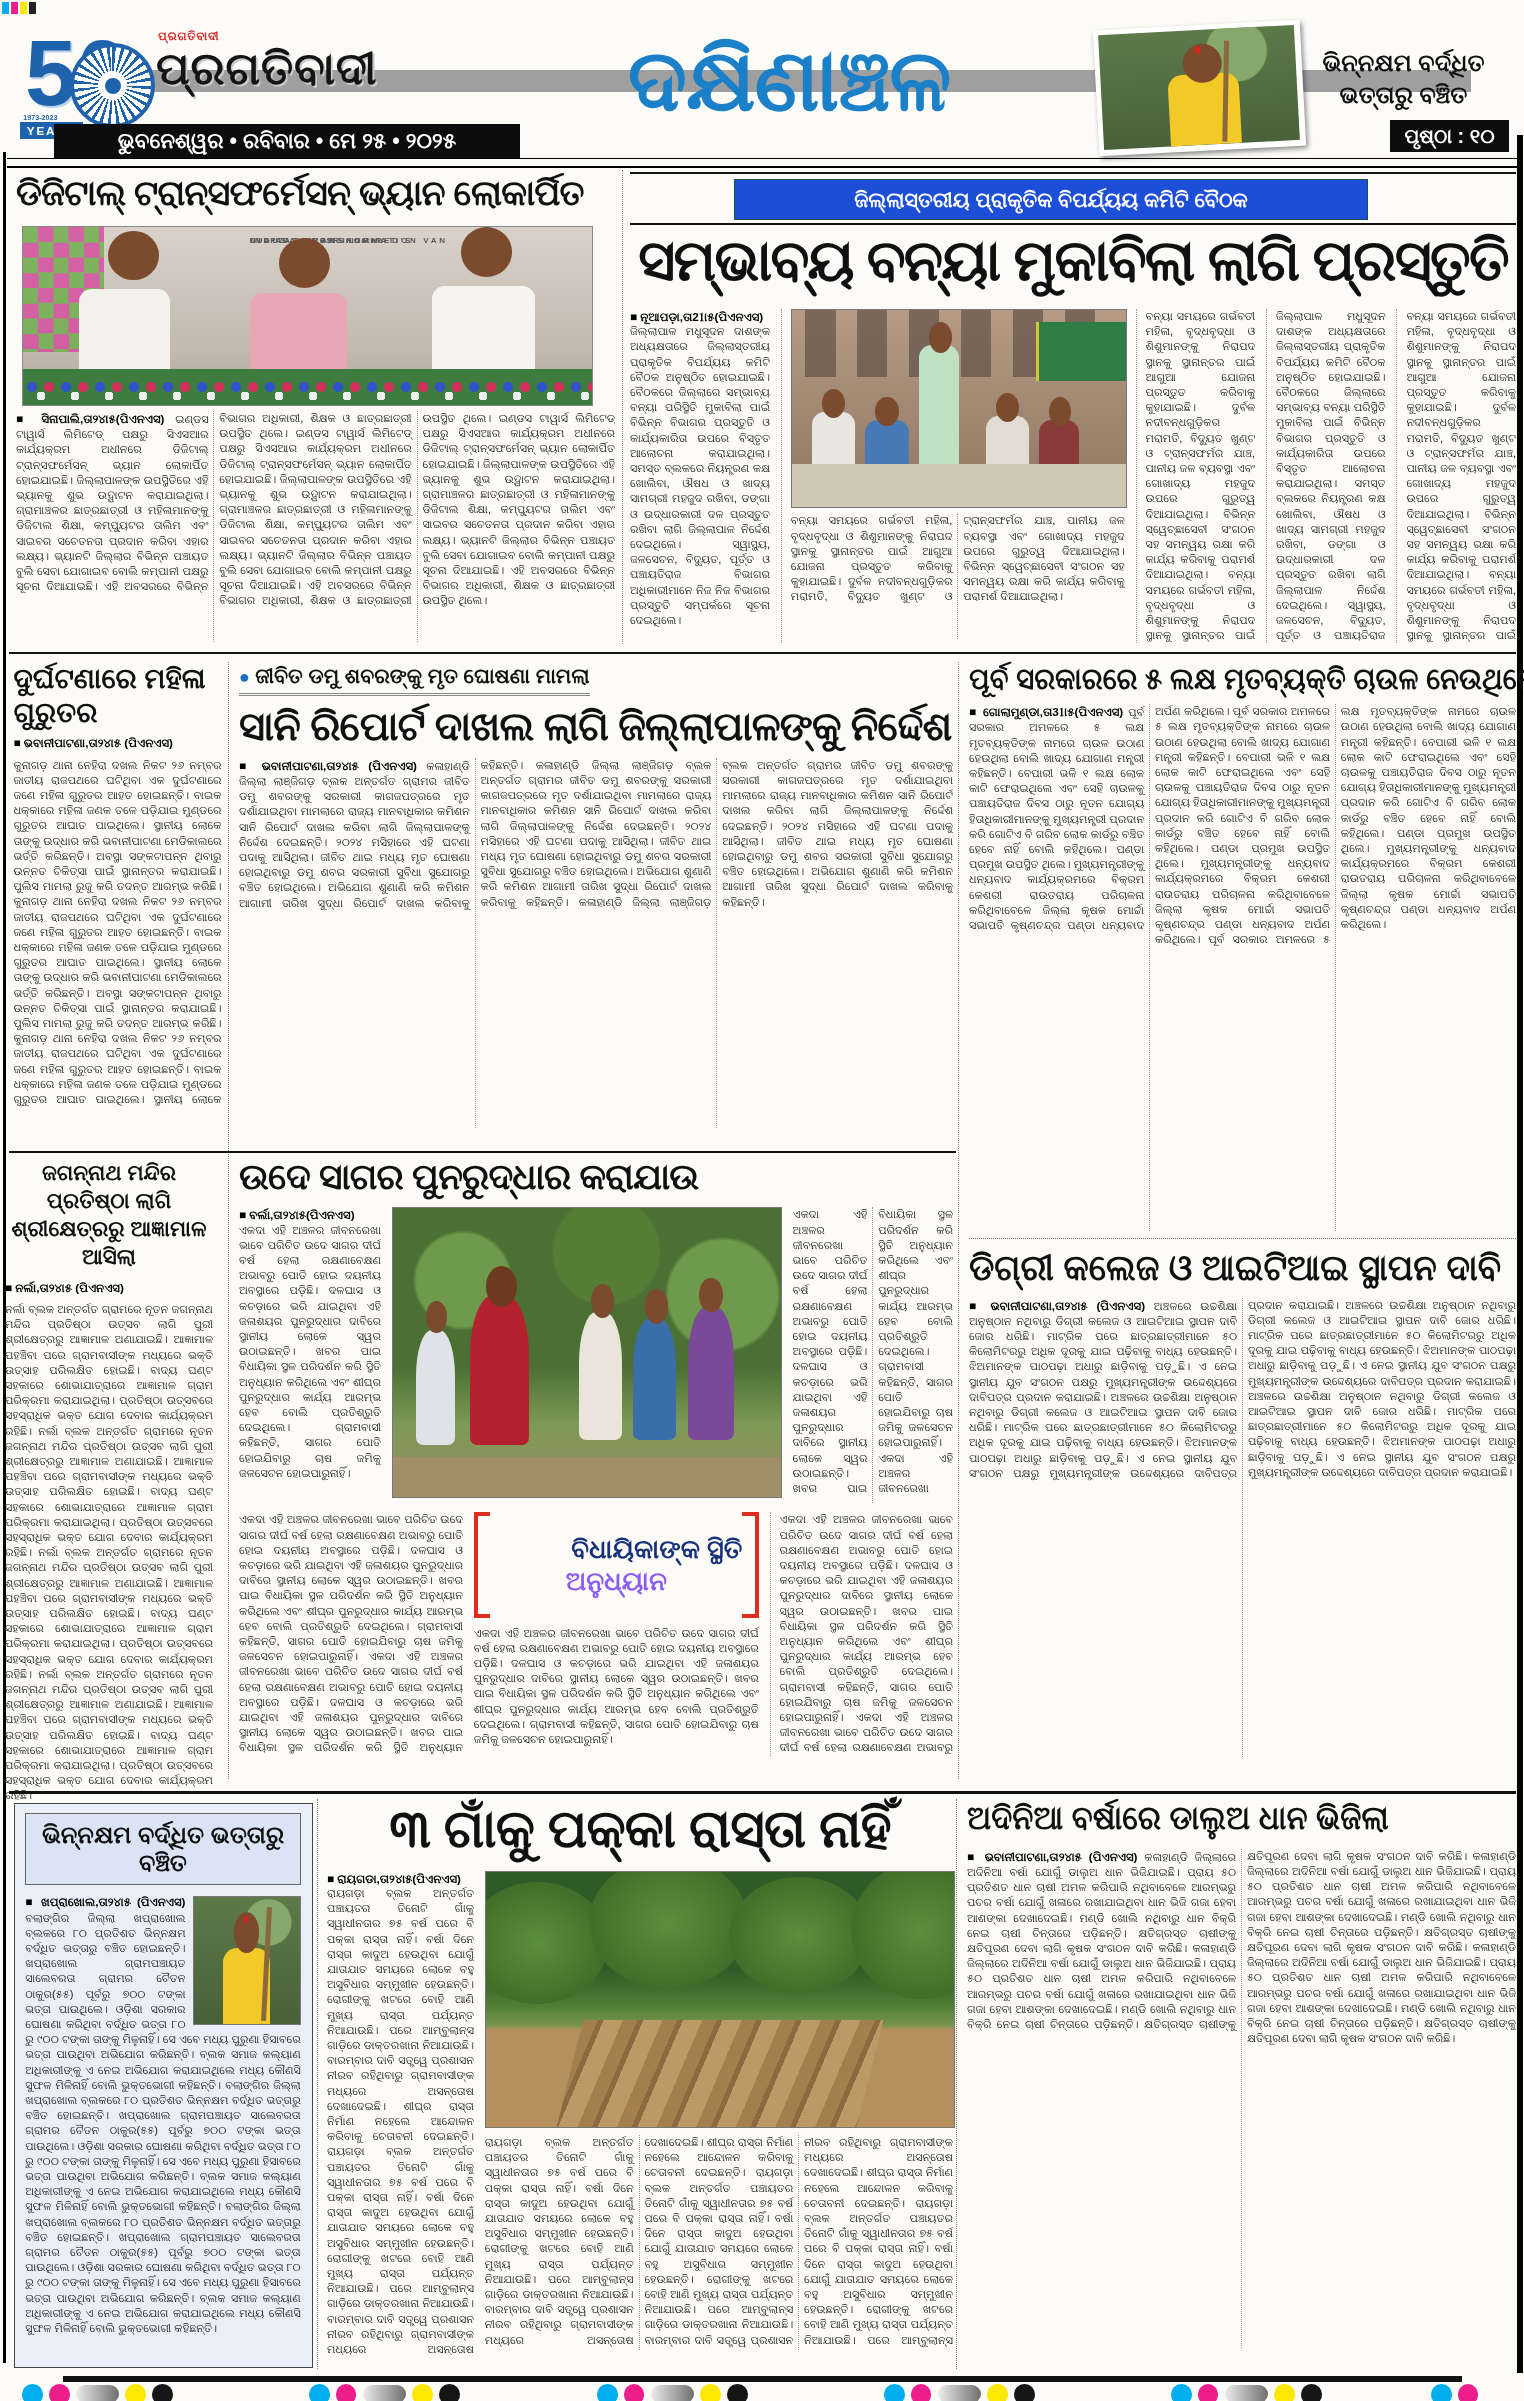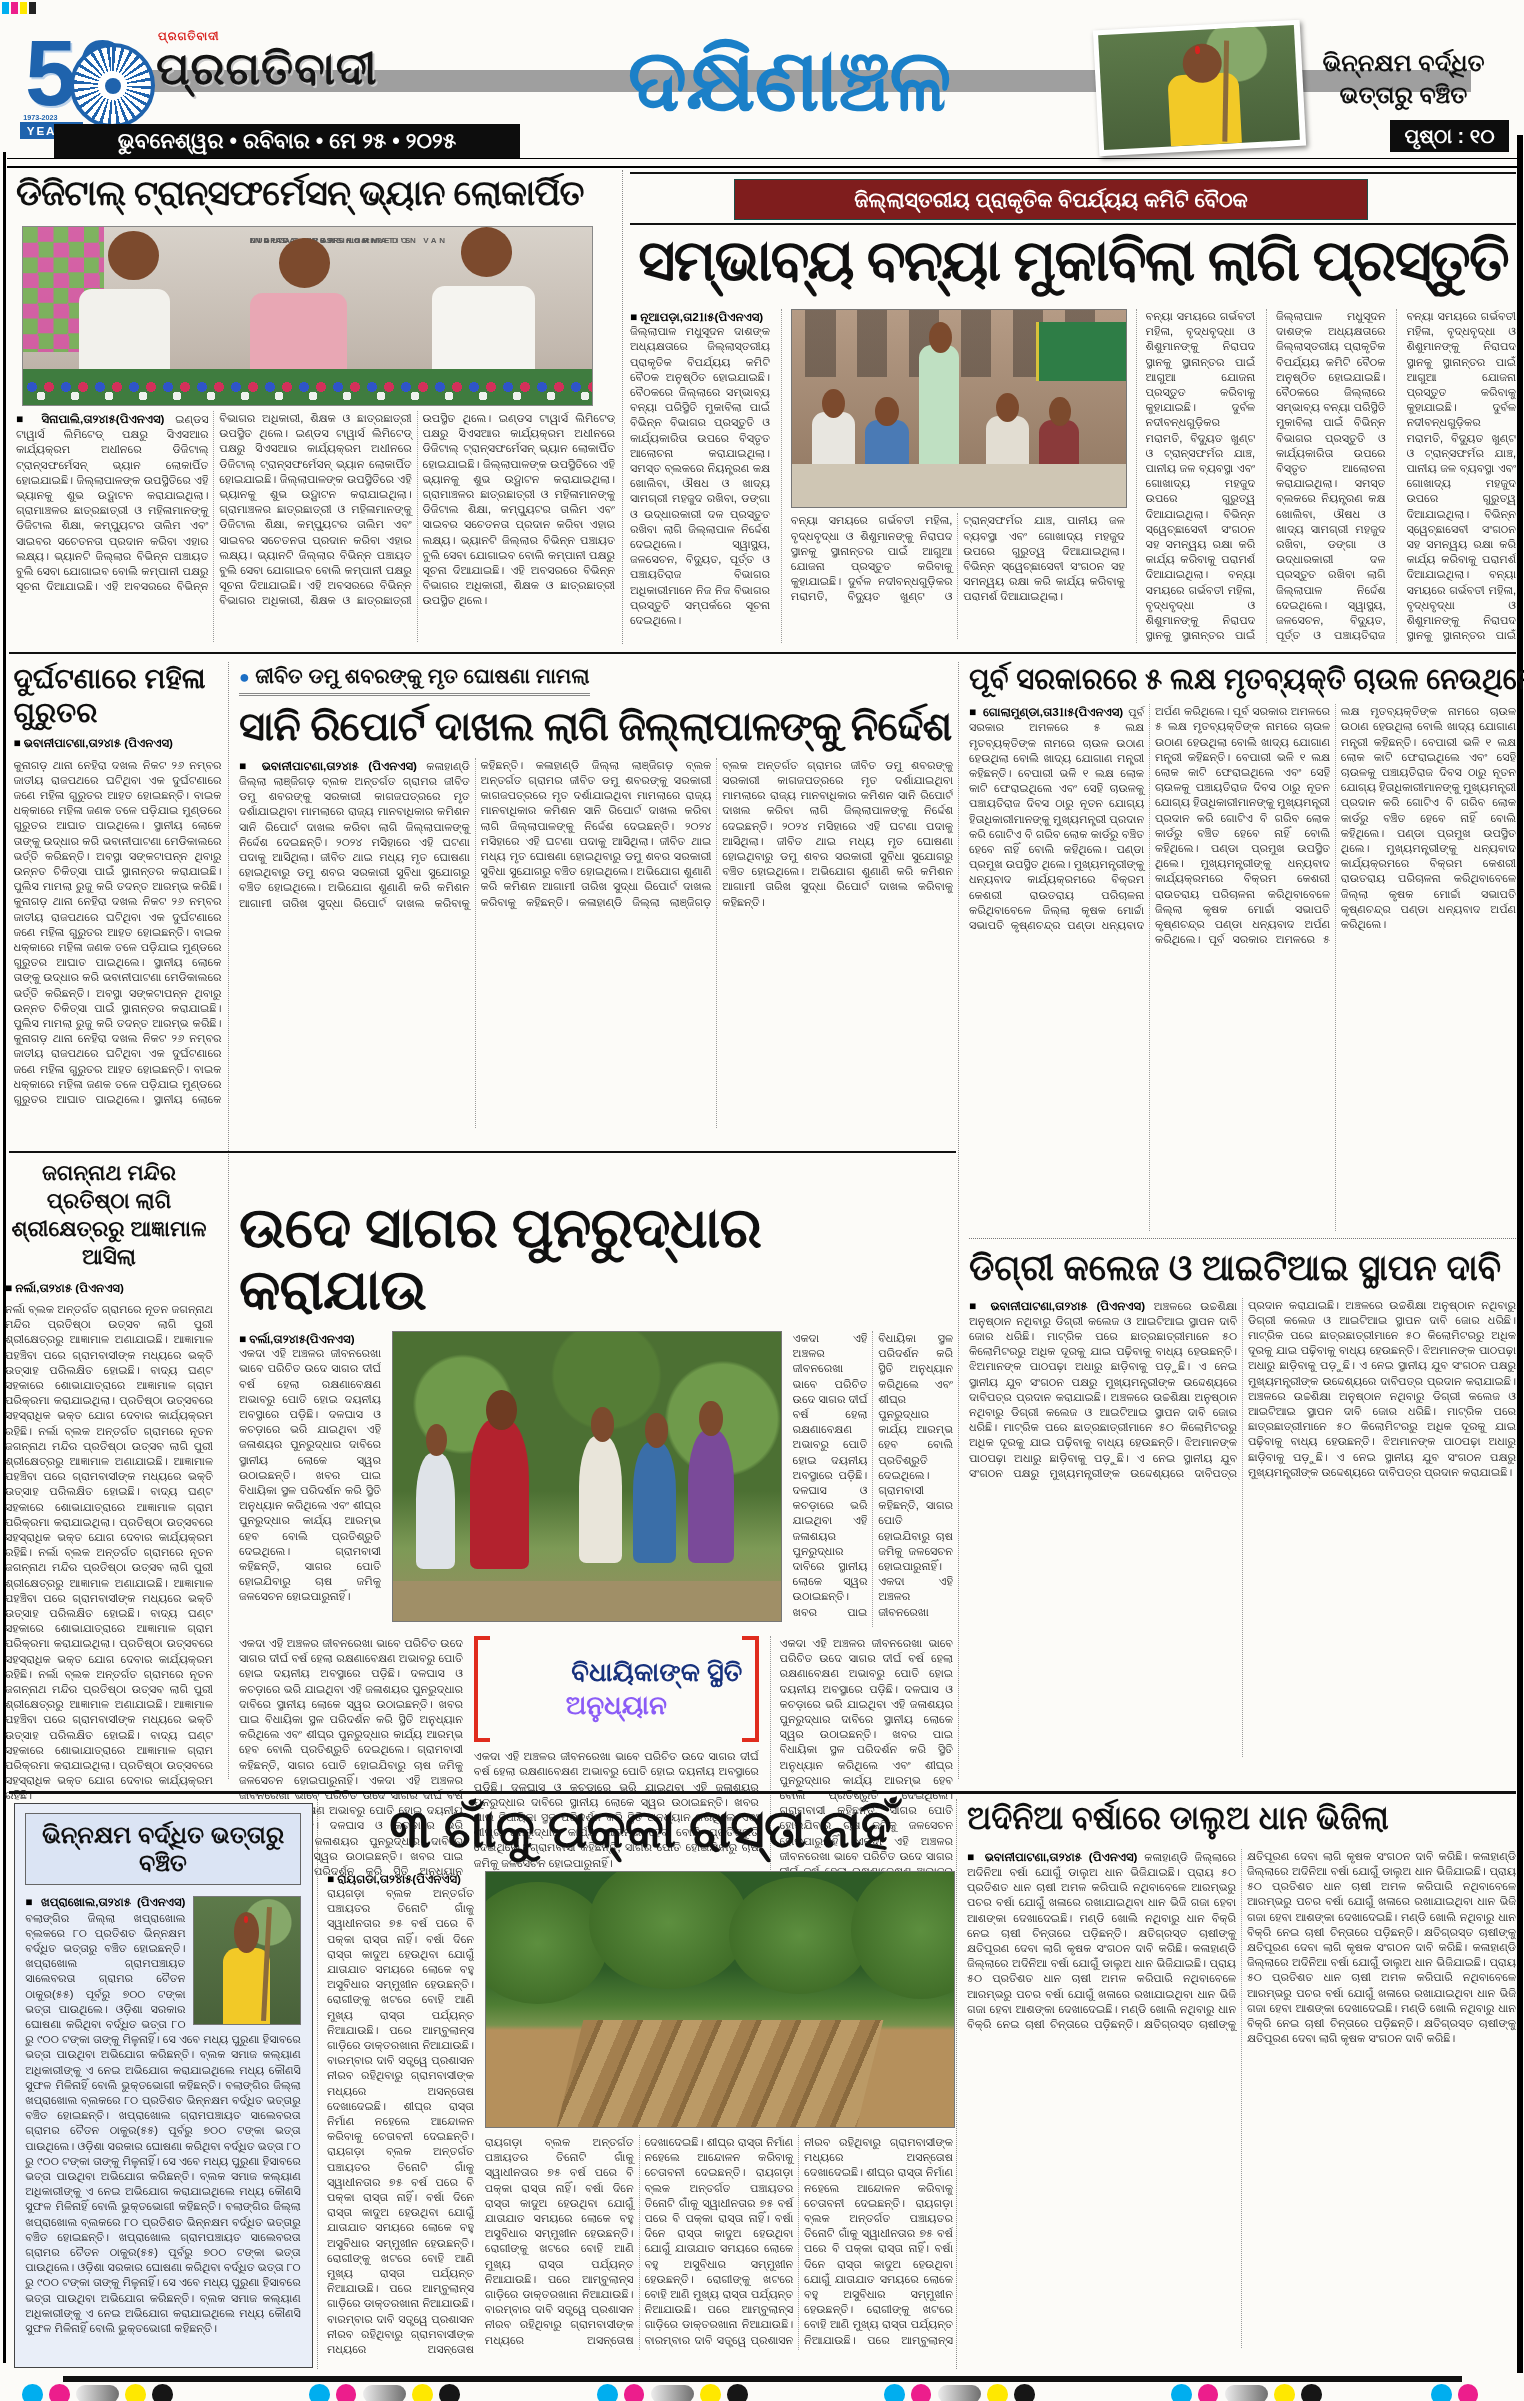--- a/index.html
+++ b/index.html
@@ -20,21 +20,21 @@
   .brand{font-size:45px;font-weight:900;letter-spacing:0.9px;color:#141414;text-shadow:1.8px 1.8px 0 #c9c9c9;}
   .fifty{font-size:93px;font-weight:900;color:#1f63ad;line-height:1;text-shadow:1.8px 1.8px 0 #bcd2ea;}
   .emblem{width:77px;height:77px;border-radius:50%;border:4.5px solid #1f63ad;
     background:radial-gradient(circle at 50% 50%,#ffffff 0 26%,transparent 27%),
     repeating-conic-gradient(#1f63ad 0deg 5deg,#ffffff 5deg 13deg);}
   .emblem::after{content:"";position:absolute;left:30.5px;top:30.5px;width:16px;height:16px;border-radius:50%;background:#1f63ad;}
   .yearsrib{background:#1f63ad;color:#fff;font-size:11.7px;font-weight:bold;letter-spacing:1.8px;padding:1.8px 7.2px;}
   .datebar{background:#0d0d0d;color:#fff;font-size:21.5px;font-weight:bold;text-align:center;line-height:34px;}
   .section-title{font-size:86px;font-weight:900;color:#1b80c8;text-align:center;line-height:1.1;letter-spacing:-0.9px;}
   .badge{background:#0d0d0d;color:#fff;font-size:20px;font-weight:bold;padding:4.5px 14.4px;}
-  .tealbar{background:#7f1d1d;color:#fff;font-size:20.6px;font-weight:bold;text-align:center;line-height:39px;border:0.9px solid #1e4f49;}
+  .tealbar{background:#1d4ed8;color:#fff;font-size:20.6px;font-weight:bold;text-align:center;line-height:39px;border:0.9px solid #1e4f49;}
   .kickrow{font-size:20.6px;font-weight:700;color:#111;}
   .kickrow .dot{color:#1b6ec4;font-size:18px;margin-right:5.4px;}
   .bracketbox{display:flex;align-items:stretch;}
   .br{width:12.6px;border:4.5px solid #e02c1e;}
   .brl{border-right:none;} .brr{border-left:none;}
   .capt1{font-size:26px;font-weight:900;color:#17317c;text-align:right;line-height:1.25;}
   .capt2{font-size:26px;font-weight:900;color:#8b5cf6;text-align:center;line-height:1.25;}
   
   .cmyk{position:absolute;display:flex;gap:6.3px;align-items:center;}
   .cd{width:20.6px;height:20.6px;border-radius:50%;}
@@ -214,21 +214,21 @@
 
   <div class="abs" style="left:5px;top:1160px;width:208px;">
     <div class="hl" style="font-size:21.5px;line-height:1.3;text-align:center;">ଜଗନ୍ନାଥ ମନ୍ଦିର ପ୍ରତିଷ୍ଠା ଲାଗି ଶ୍ରୀକ୍ଷେତ୍ରରୁ ଆଜ୍ଞାମାଳ ଆସିଲା</div>
     <div class="byl" style="margin-top:9px;">■ ନର୍ଲା,ତା୨୪ା୫ (ପିଏନଏସ)</div>
     <div class="bodytxt" style="height:502px;margin-top:7.2px;">
       <span>ନର୍ଲା ବ୍ଲକ ଅନ୍ତର୍ଗତ ଗ୍ରାମରେ ନୂତନ ଜଗନ୍ନାଥ ମନ୍ଦିର ପ୍ରତିଷ୍ଠା ଉତ୍ସବ ଲାଗି ପୁରୀ ଶ୍ରୀକ୍ଷେତ୍ରରୁ ଆଜ୍ଞାମାଳ ଅଣାଯାଇଛି। ଆଜ୍ଞାମାଳ ପହଞ୍ଚିବା ପରେ ଗ୍ରାମବାସୀଙ୍କ ମଧ୍ୟରେ ଭକ୍ତି ଉତ୍ସାହ ପରିଲକ୍ଷିତ ହୋଇଛି। ବାଦ୍ୟ ଘଣ୍ଟ ସହକାରେ ଶୋଭାଯାତ୍ରାରେ ଆଜ୍ଞାମାଳ ଗ୍ରାମ ପରିକ୍ରମା କରାଯାଇଥିଲା। ପ୍ରତିଷ୍ଠା ଉତ୍ସବରେ ସହସ୍ରାଧିକ ଭକ୍ତ ଯୋଗ ଦେବାର କାର୍ଯ୍ୟକ୍ରମ ରହିଛି। ନର୍ଲା ବ୍ଲକ ଅନ୍ତର୍ଗତ ଗ୍ରାମରେ ନୂତନ ଜଗନ୍ନାଥ ମନ୍ଦିର ପ୍ରତିଷ୍ଠା ଉତ୍ସବ ଲାଗି ପୁରୀ ଶ୍ରୀକ୍ଷେତ୍ରରୁ ଆଜ୍ଞାମାଳ ଅଣାଯାଇଛି। ଆଜ୍ଞାମାଳ ପହଞ୍ଚିବା ପରେ ଗ୍ରାମବାସୀଙ୍କ ମଧ୍ୟରେ ଭକ୍ତି ଉତ୍ସାହ ପରିଲକ୍ଷିତ ହୋଇଛି। ବାଦ୍ୟ ଘଣ୍ଟ ସହକାରେ ଶୋଭାଯାତ୍ରାରେ ଆଜ୍ଞାମାଳ ଗ୍ରାମ ପରିକ୍ରମା କରାଯାଇଥିଲା। ପ୍ରତିଷ୍ଠା ଉତ୍ସବରେ ସହସ୍ରାଧିକ ଭକ୍ତ ଯୋଗ ଦେବାର କାର୍ଯ୍ୟକ୍ରମ ରହିଛି। ନର୍ଲା ବ୍ଲକ ଅନ୍ତର୍ଗତ ଗ୍ରାମରେ ନୂତନ ଜଗନ୍ନାଥ ମନ୍ଦିର ପ୍ରତିଷ୍ଠା ଉତ୍ସବ ଲାଗି ପୁରୀ ଶ୍ରୀକ୍ଷେତ୍ରରୁ ଆଜ୍ଞାମାଳ ଅଣାଯାଇଛି। ଆଜ୍ଞାମାଳ ପହଞ୍ଚିବା ପରେ ଗ୍ରାମବାସୀଙ୍କ ମଧ୍ୟରେ ଭକ୍ତି ଉତ୍ସାହ ପରିଲକ୍ଷିତ ହୋଇଛି। ବାଦ୍ୟ ଘଣ୍ଟ ସହକାରେ ଶୋଭାଯାତ୍ରାରେ ଆଜ୍ଞାମାଳ ଗ୍ରାମ ପରିକ୍ରମା କରାଯାଇଥିଲା। ପ୍ରତିଷ୍ଠା ଉତ୍ସବରେ ସହସ୍ରାଧିକ ଭକ୍ତ ଯୋଗ ଦେବାର କାର୍ଯ୍ୟକ୍ରମ ରହିଛି। ନର୍ଲା ବ୍ଲକ ଅନ୍ତର୍ଗତ ଗ୍ରାମରେ ନୂତନ ଜଗନ୍ନାଥ ମନ୍ଦିର ପ୍ରତିଷ୍ଠା ଉତ୍ସବ ଲାଗି ପୁରୀ ଶ୍ରୀକ୍ଷେତ୍ରରୁ ଆଜ୍ଞାମାଳ ଅଣାଯାଇଛି। ଆଜ୍ଞାମାଳ ପହଞ୍ଚିବା ପରେ ଗ୍ରାମବାସୀଙ୍କ ମଧ୍ୟରେ ଭକ୍ତି ଉତ୍ସାହ ପରିଲକ୍ଷିତ ହୋଇଛି। ବାଦ୍ୟ ଘଣ୍ଟ ସହକାରେ ଶୋଭାଯାତ୍ରାରେ ଆଜ୍ଞାମାଳ ଗ୍ରାମ ପରିକ୍ରମା କରାଯାଇଥିଲା। ପ୍ରତିଷ୍ଠା ଉତ୍ସବରେ ସହସ୍ରାଧିକ ଭକ୍ତ ଯୋଗ ଦେବାର କାର୍ଯ୍ୟକ୍ରମ ରହିଛି।</span>
     </div>
   </div>
 
   <div class="abs" style="left:239px;top:1157px;width:714px;">
-    <div class="hl" style="font-size:56px;line-height:1.1;letter-spacing:-0.9px;margin-top:40px;">ଉଦେ ସାଗର ପୁନରୁଦ୍ଧାର କରାଯାଉ</div>
+    <div class="hl" style="font-size:36px;line-height:1.1;letter-spacing:-0.9px;">ଉଦେ ସାଗର ପୁନରୁଦ୍ଧାର କରାଯାଉ</div>
     <div style="display:flex;gap:10.8px;margin-top:10.8px;height:296px;">
       <div class="bodytxt" style="width:142px;">
         <div class="byl">■ ବର୍ଲା,ତା୨୪ା୫(ପିଏନଏସ)</div>
         <span>ଏକଦା ଏହି ଅଞ୍ଚଳର ଜୀବନରେଖା ଭାବେ ପରିଚିତ ଉଦେ ସାଗର ଦୀର୍ଘ ବର୍ଷ ହେଲା ରକ୍ଷଣାବେକ୍ଷଣ ଅଭାବରୁ ପୋତି ହୋଇ ଦୟନୀୟ ଅବସ୍ଥାରେ ପଡ଼ିଛି। ଦଳଘାସ ଓ କଚଡ଼ାରେ ଭରି ଯାଇଥିବା ଏହି ଜଳାଶୟର ପୁନରୁଦ୍ଧାର ଦାବିରେ ସ୍ଥାନୀୟ ଲୋକେ ସ୍ୱର ଉଠାଇଛନ୍ତି। ଖବର ପାଇ ବିଧାୟିକା ସ୍ଥଳ ପରିଦର୍ଶନ କରି ସ୍ଥିତି ଅନୁଧ୍ୟାନ କରିଥିଲେ ଏବଂ ଶୀଘ୍ର ପୁନରୁଦ୍ଧାର କାର୍ଯ୍ୟ ଆରମ୍ଭ ହେବ ବୋଲି ପ୍ରତିଶ୍ରୁତି ଦେଇଥିଲେ। ଗ୍ରାମବାସୀ କହିଛନ୍ତି, ସାଗର ପୋତି ହୋଇଯିବାରୁ ଚାଷ ଜମିକୁ ଜଳସେଚନ ହୋଇପାରୁନାହିଁ।</span>
       </div>
       <div class="scene sc-pond" style="position:relative;width:388px;height:289px;border:0.9px solid #777;">
         <div style="left:20%;top:30%;width:15%;height:52%;background:#b3222e;border-radius:40% 40% 7.2px 7.2px;"></div>
         <div class="head" style="left:24%;top:20%;width:8%;height:14%;background:#6e3b22;"></div>
         <div style="left:48%;top:36%;width:11%;height:44%;background:#e9e5da;border-radius:40% 40% 7.2px 7.2px;"></div>
         <div class="head" style="left:51%;top:26%;width:6%;height:12%;"></div>

